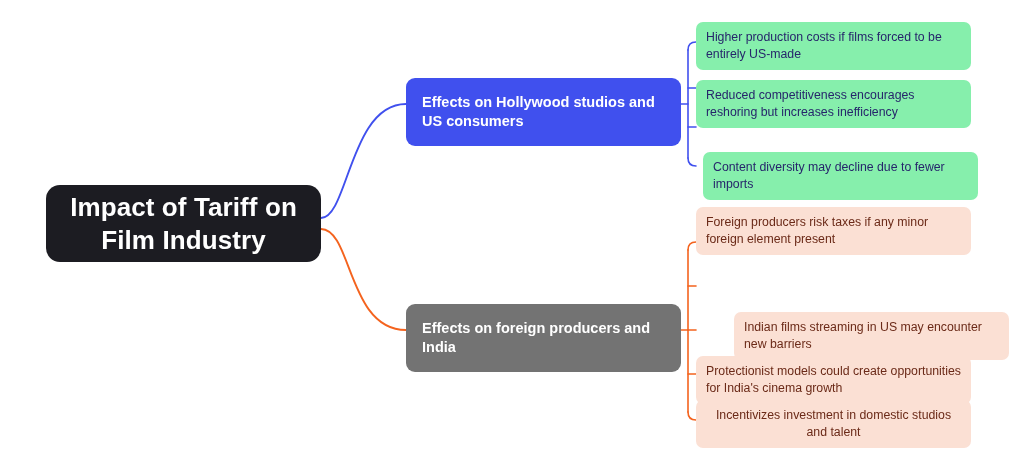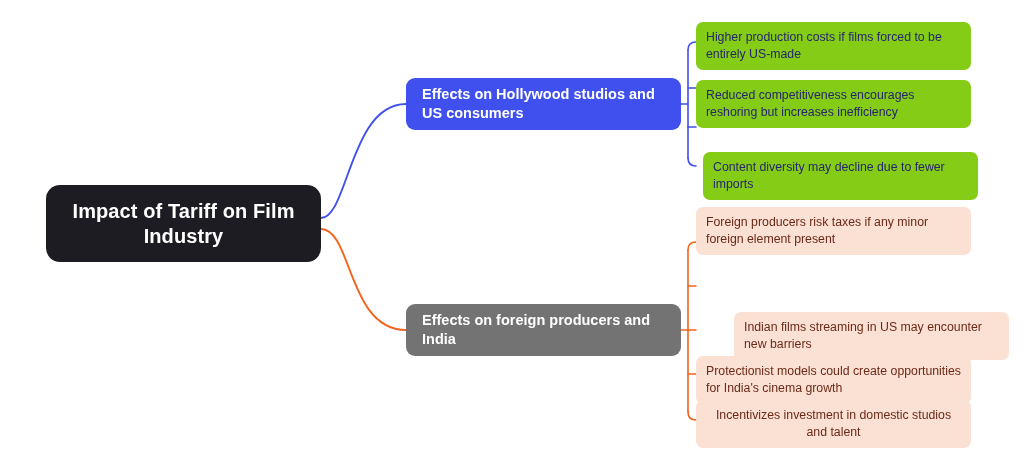--- a/index.html
+++ b/index.html
@@ -37,30 +37,30 @@
     top: 185px;
     width: 275px;
     height: 77px;
     background: #1c1c22;
     border-radius: 14px;
     justify-content: center;
     padding: 0 14px;
   }
   #root-node .node-text {
     color: #ffffff;
-    font-size: 20px;
+    font-size: 26px;
     font-weight: bold;
     line-height: 1.24;
     text-align: center;
     letter-spacing: 0.1px;
   }
   
   .branch {
     width: 275px;
-    height: 52px;
+    height: 68px;
     border-radius: 9px;
     padding: 0 16px;
   }
   .branch .node-text {
     color: #ffffff;
     font-size: 14.5px;
     font-weight: bold;
     line-height: 1.33;
     text-align: left;
   }
@@ -81,21 +81,21 @@
     padding: 7px 10px 8px 10px;
     display: block;
   }
   .leaf .node-text {
     font-size: 12.3px;
     line-height: 1.35;
     font-weight: normal;
     display: block;
   }
   .leaf-blue {
-    background: #84cc16;
+    background: #86efac;
   }
   .leaf-blue .node-text {
     color: #26266b;
   }
   .leaf-orange {
     background: #fbe0d4;
   }
   .leaf-orange .node-text {
     color: #6b2a18;
   }

